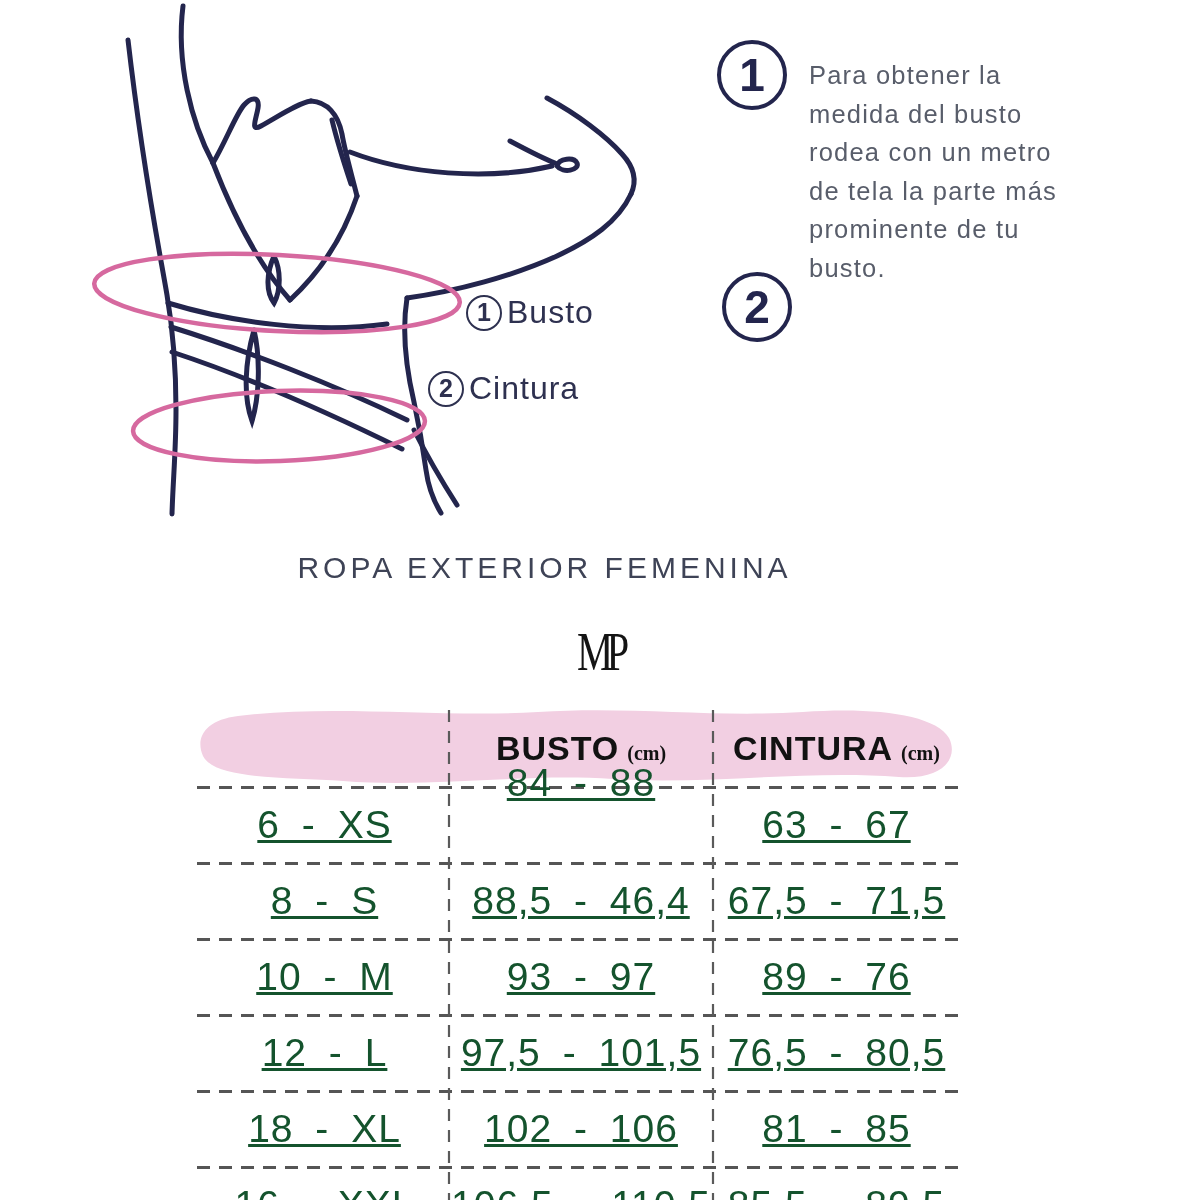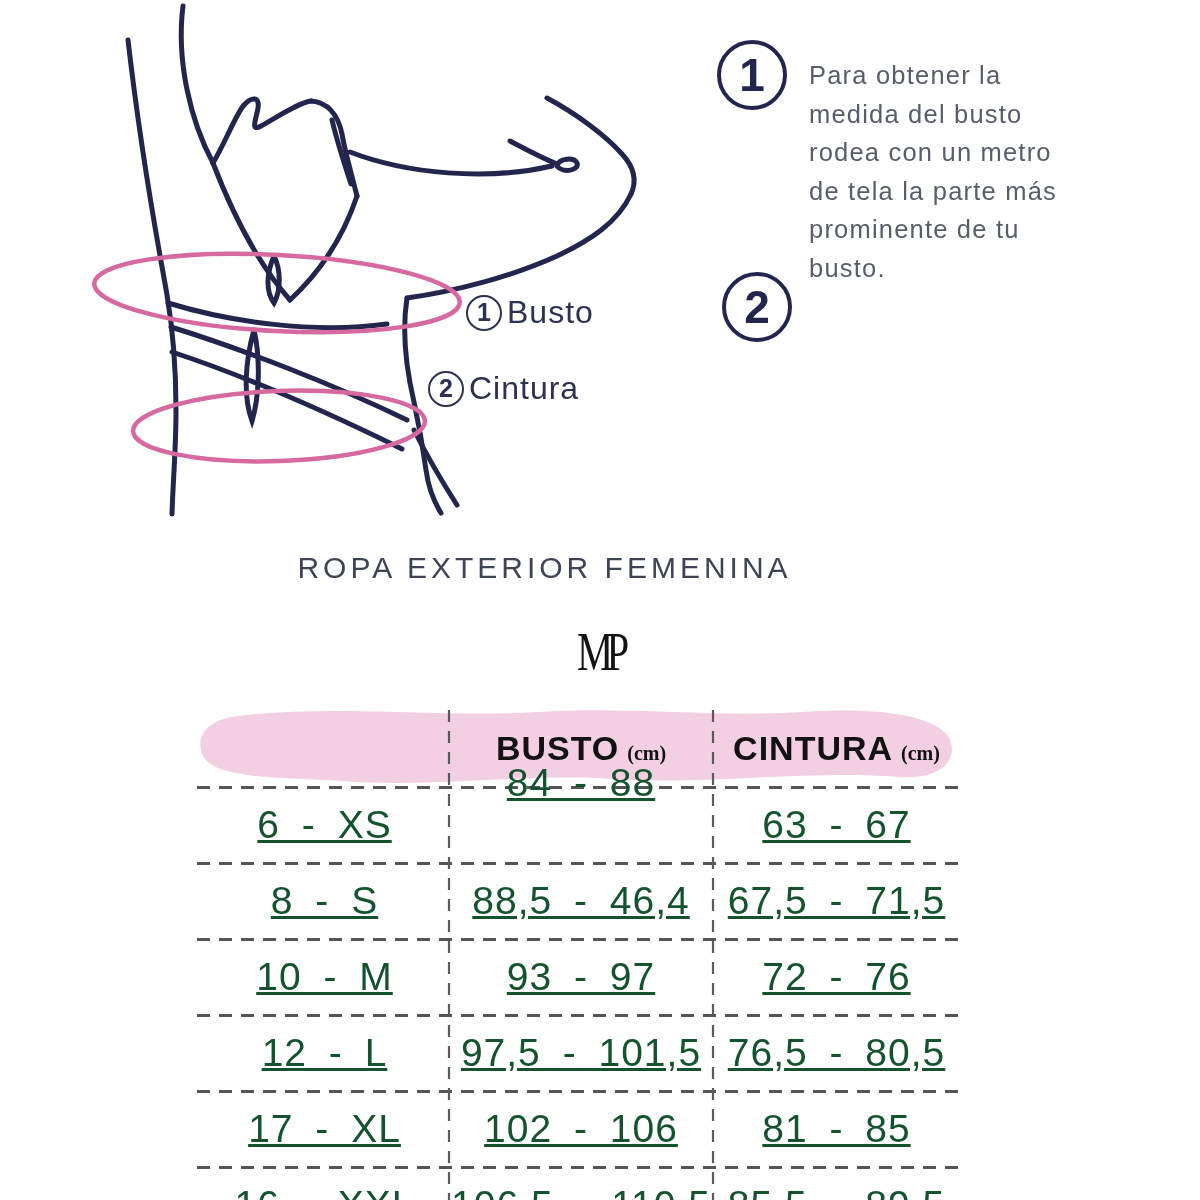--- a/index.html
+++ b/index.html
@@ -136,29 +136,29 @@
     <div class="cell c3" style="top:787px;text-align:right;">63 - 67</div>
   </div>
   <div>
     <div class="cell c1" style="top:863px;">8 - S</div>
     <div class="cell c2" style="top:863px;">88,5 - 46,4</div>
     <div class="cell c3" style="top:863px;">67,5 - 71,5</div>
   </div>
   <div>
     <div class="cell c1" style="top:939px;">10 - M</div>
     <div class="cell c2" style="top:939px;">93 - 97</div>
-    <div class="cell c3" style="top:939px;">72 - 76</div>
+    <div class="cell c3" style="top:939px;">89 - 76</div>
   </div>
   <div>
     <div class="cell c1" style="top:1015px;">12 - L</div>
     <div class="cell c2" style="top:1015px;">97,5 - 101,5</div>
     <div class="cell c3" style="top:1015px;">76,5 - 80,5</div>
   </div>
   <div>
-    <div class="cell c1" style="top:1091px;">17 - XL</div>
+    <div class="cell c1" style="top:1091px;">18 - XL</div>
     <div class="cell c2" style="top:1091px;">102 - 106</div>
     <div class="cell c3" style="top:1091px;">81 - 85</div>
   </div>
   <div>
     <div class="cell c1" style="top:1167px;">16 - XXL</div>
     <div class="cell c2" style="top:1167px;">106,5 - 110,5</div>
     <div class="cell c3" style="top:1167px;">85,5 - 89,5</div>
   </div>
 
 </div>

